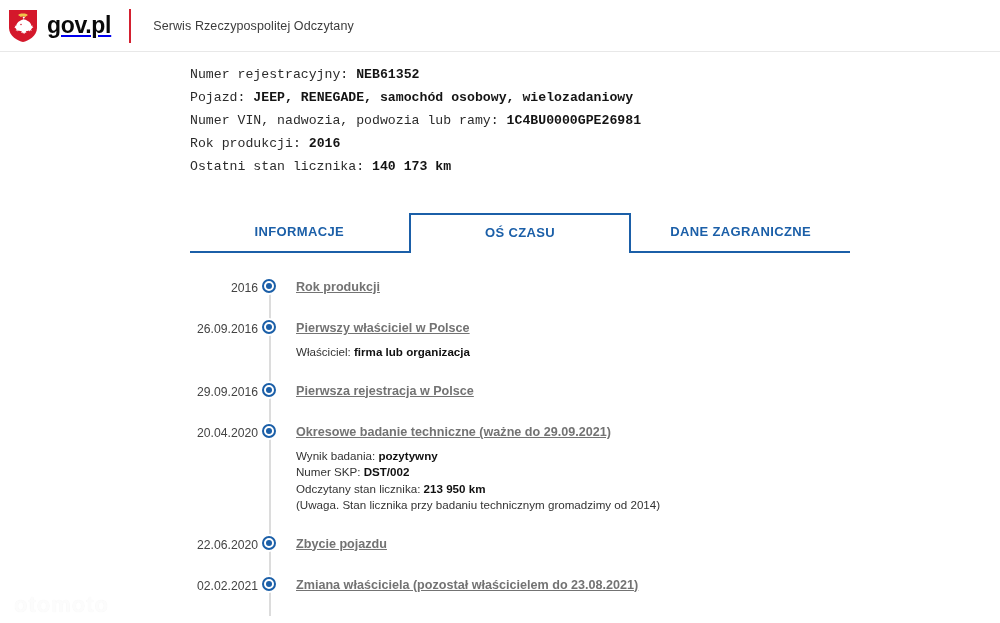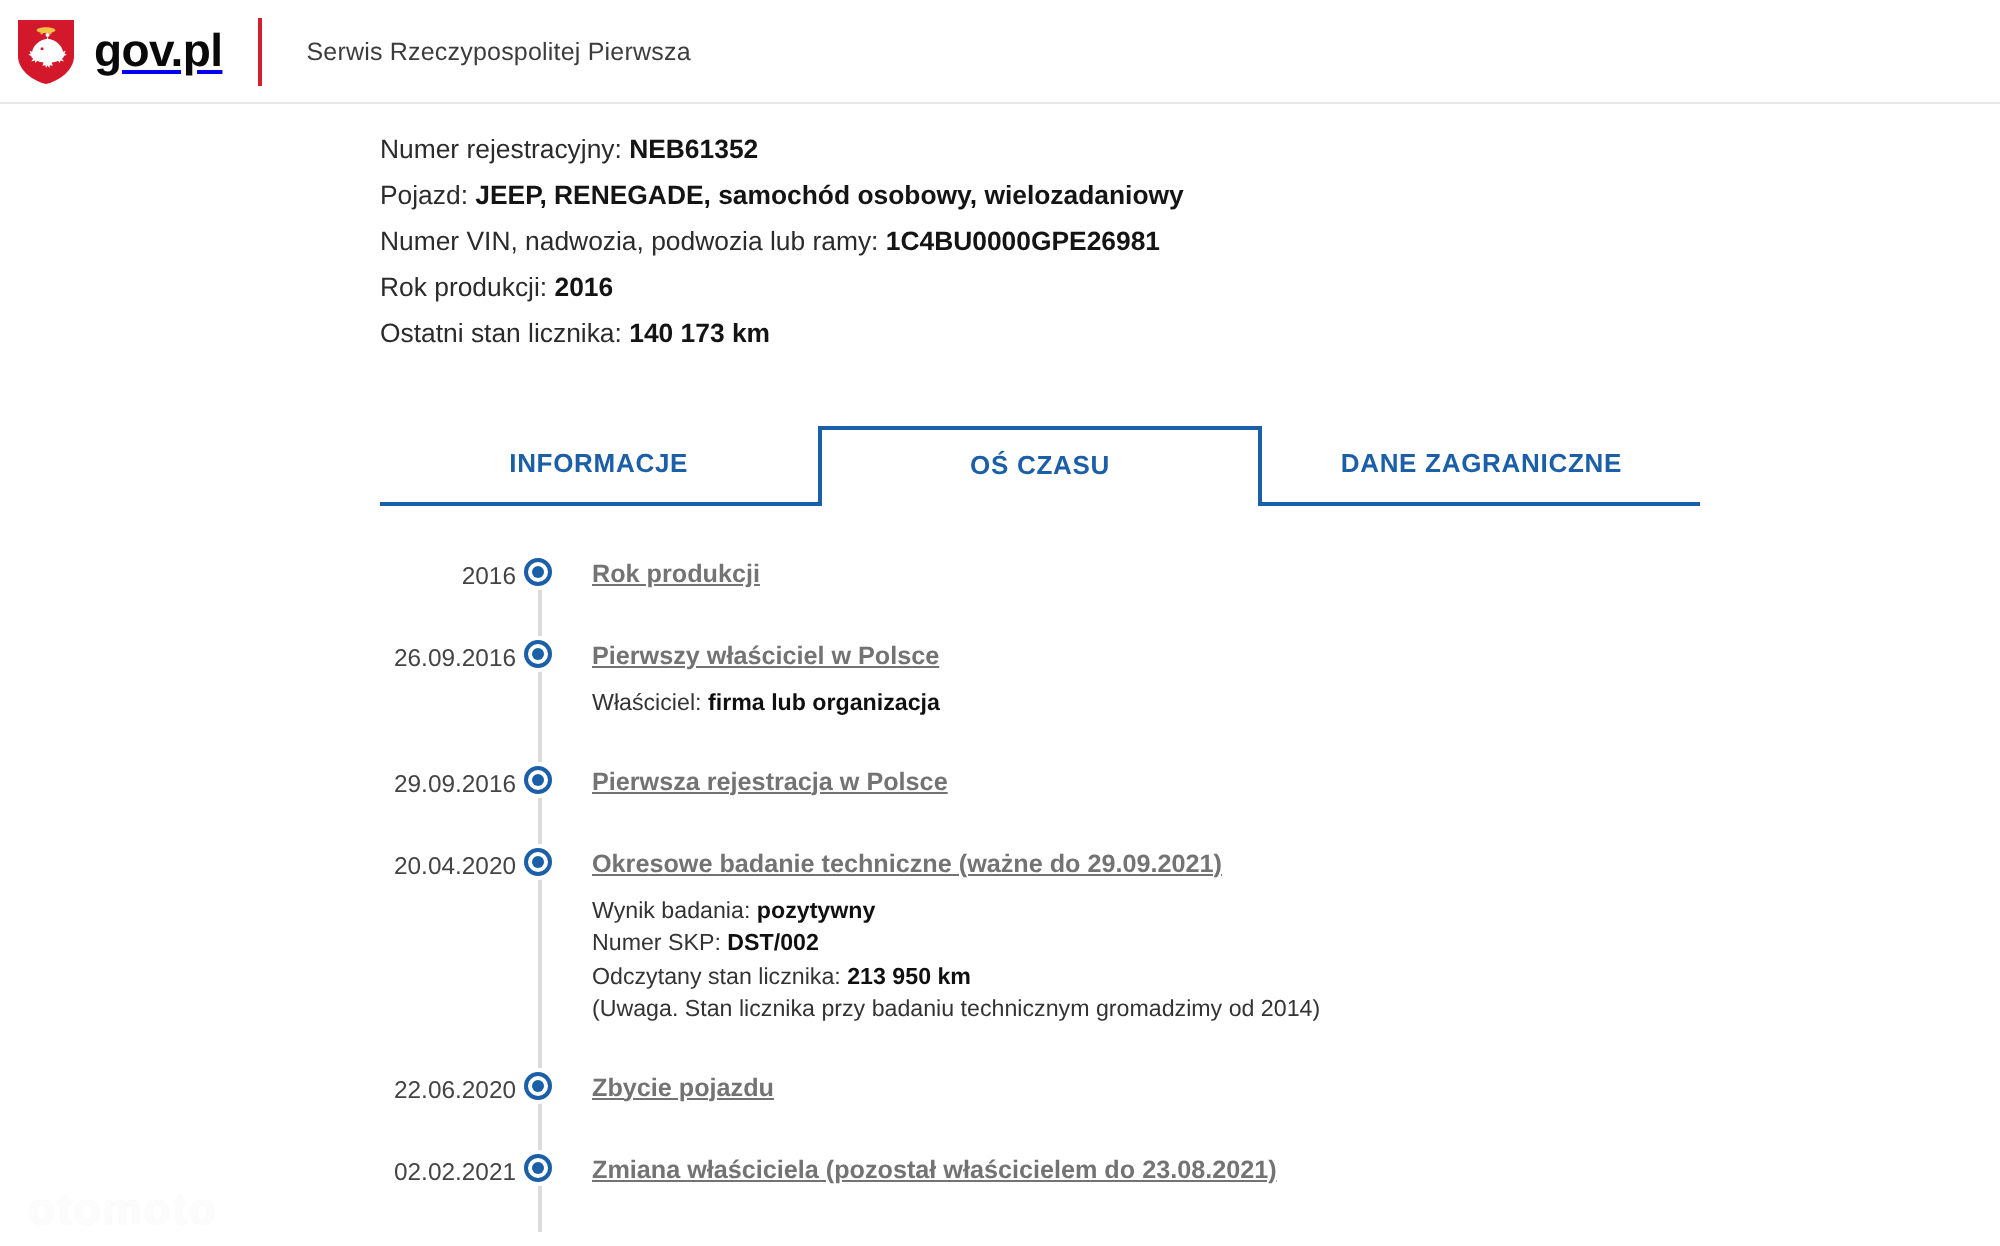--- a/index.html
+++ b/index.html
@@ -66,20 +66,21 @@
   .vehicle-summary {
     margin: 0;
     padding: 0;
   }
   .vehicle-row {
     font-size: 13.2px;
     line-height: 21px;
     color: #2b2b2b;
     margin-bottom: 2px;
     white-space: nowrap;
+    font-family: Liberation Mono, monospace;
   }
   .vehicle-row .v {
     font-weight: 700;
     color: #141414;
   }
 
   
   .tabs-wrap {
     margin-top: 36px;
     width: 660px;
@@ -233,21 +234,21 @@
         </g>
         <g fill="#d4182b">
           <circle cx="13.0" cy="15.4" r="0.75"></circle>
         </g>
         <path d="M15 4.6 c2.6 0 4.7 .7 4.7 1.5 c0 .5 -.8 .9 -2.0 1.2 l0 .8 l-1.1 0 l0 -.6 c-.5 .05 -1.0 .07 -1.6 .07 c-.6 0 -1.1 -.02 -1.6 -.07 l0 .6 l-1.1 0 l0 -.8 c-1.2 -.3 -2.0 -.7 -2.0 -1.2 c0 -.8 2.1 -1.5 4.7 -1.5 z" fill="#f0c24a"></path>
       </svg>
     </span>
     <span class="brand-name">gov.pl</span>
   </a>
   <span class="header-divider"></span>
-  <span class="header-tagline">Serwis Rzeczypospolitej Pierwsza</span>
+  <span class="header-tagline">Serwis Rzeczypospolitej Odczytany</span>
 </header>
 
 <main class="content">
 
   <section class="vehicle-summary">
     <div class="vehicle-row">
       <span>Numer rejestracyjny:</span>
       <span class="v">NEB61352</span>
     </div>
     <div class="vehicle-row">

